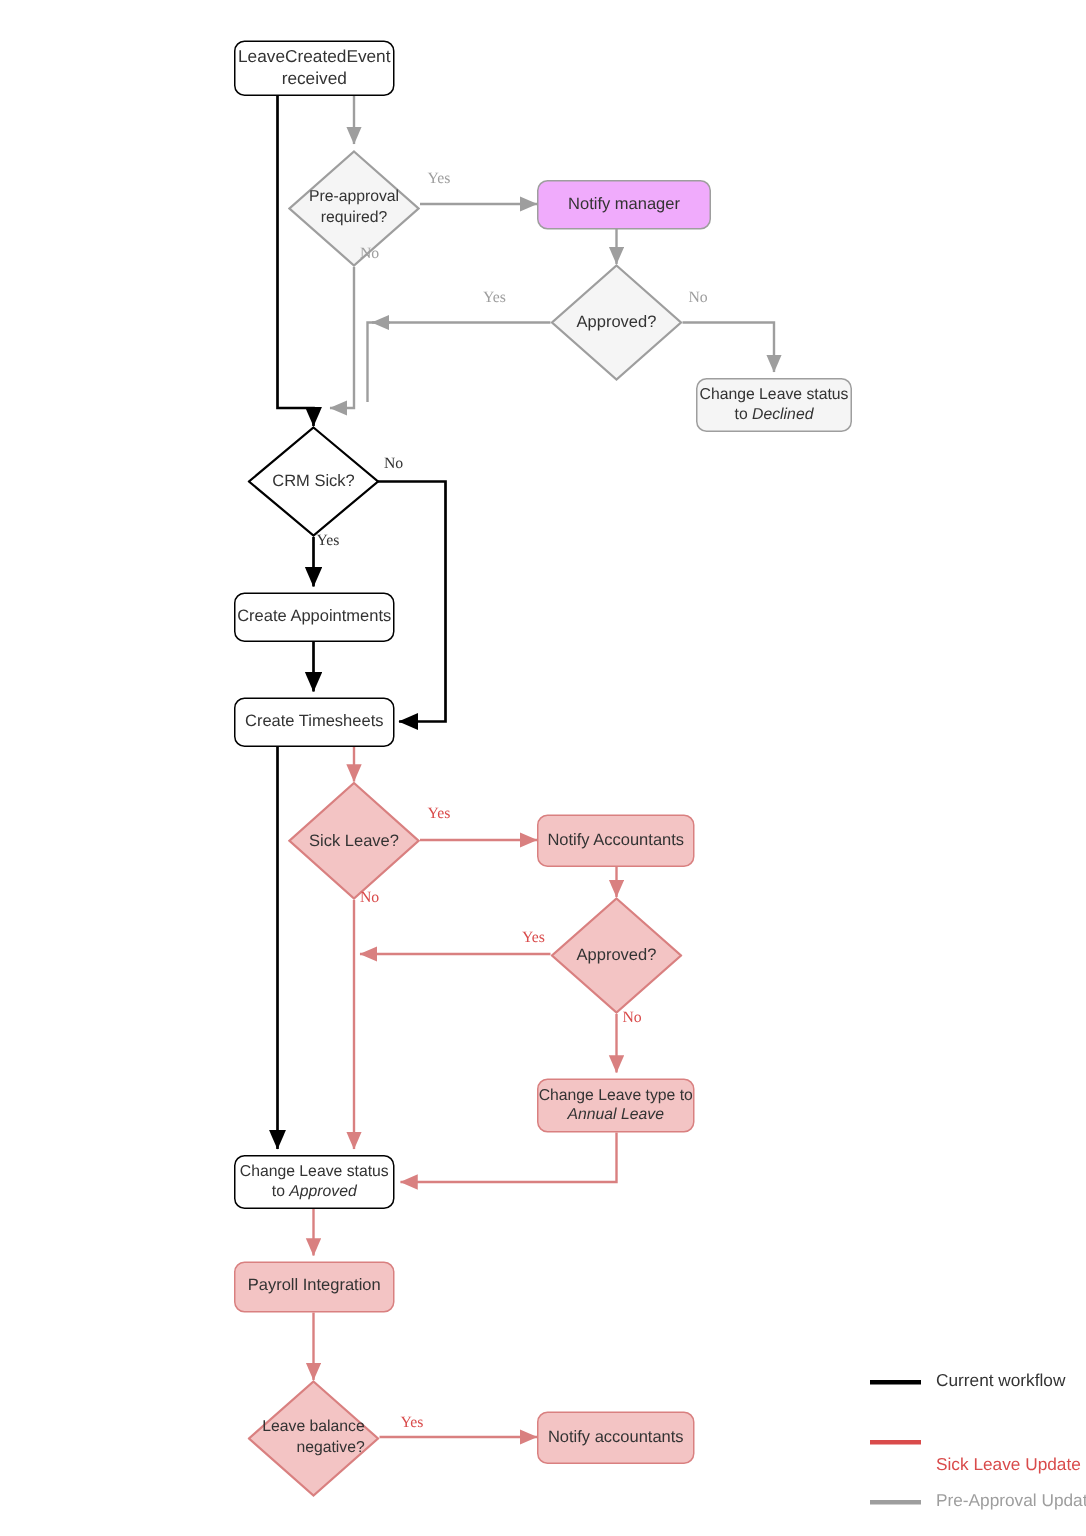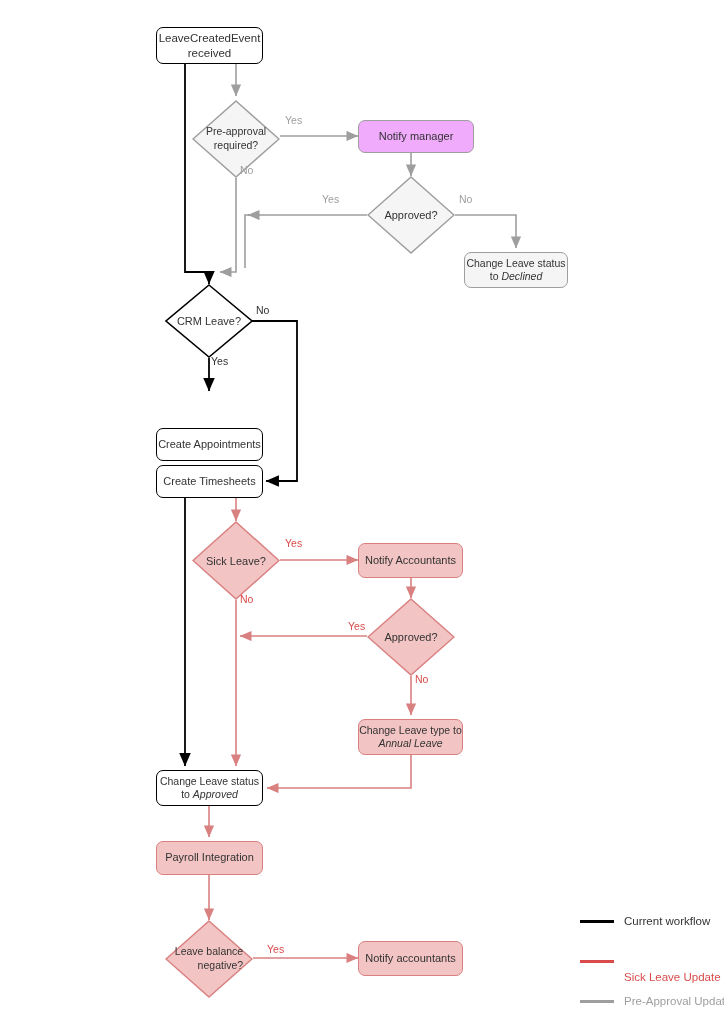--- a/index.html
+++ b/index.html
@@ -2,21 +2,21 @@
 <html><head>
 <meta charset="utf-8">
 <style>
   html,body{margin:0;padding:0;background:#ffffff;}
   body{width:724px;height:1024px;position:relative;overflow:hidden;
        font-family:"Liberation Sans","DejaVu Sans",sans-serif;}
   #canvas{position:absolute;left:0;top:0;width:724px;height:1024px;}
   .node{position:absolute;box-sizing:border-box;display:flex;align-items:center;
         justify-content:center;text-align:center;line-height:1.25;}
   .box{border-radius:7px;}
-  .lbl{position:absolute;white-space:nowrap;}
+  .lbl{position:absolute;white-space:nowrap;font-family:Liberation Serif, serif;}
   .legend{position:absolute;}
   .legend-row{display:flex;align-items:center;margin-bottom:12px;}
   .legend-line{width:34px;height:0;border-top-width:3px;border-top-style:solid;margin-right:10px;}
   .legend-text{font-size:11.5px;white-space:nowrap;}
   i{}
 </style>
 </head>
 <body>
 
 <svg id="canvas" viewBox="0 0 724 1024" xmlns="http://www.w3.org/2000/svg">
@@ -116,25 +116,25 @@
     <span>Change Leave status</span><br>
     to <i>Declined</i>
   </div>
 </div>
 
 <div style="position:absolute;left:165px;top:284px;width:88px;height:74px;">
   <svg width="88" height="74" viewBox="0 0 88 74">
     <polygon points="44,1 87,37 44,73 1,37" fill="#ffffff" stroke="#000000" stroke-width="1.5"></polygon>
   </svg>
   <div style="position:absolute;left:0;top:0;width:88px;height:74px;display:flex;align-items:center;justify-content:center;font-size:11px;color:#333;">
-    <span>CRM Leave?</span>
-  </div>
-</div>
-
-<div class="node box" style="left:156px;top:395px;width:107px;height:33px;background:#ffffff;border:1.6px solid #000000;color:#333;font-size:11px;margin-top:33px;">
+    <span>CRM Sick?</span>
+  </div>
+</div>
+
+<div class="node box" style="left:156px;top:395px;width:107px;height:33px;background:#ffffff;border:1.6px solid #000000;color:#333;font-size:11px;">
   <span>Create Appointments</span>
 </div>
 
 <div class="node box" style="left:156px;top:465px;width:107px;height:33px;background:#ffffff;border:1.6px solid #000000;color:#333;font-size:11px;">
   <span>Create Timesheets</span>
 </div>
 
 <div style="position:absolute;left:192px;top:521px;width:88px;height:79px;">
   <svg width="88" height="79" viewBox="0 0 88 79">
     <polygon points="44,1 87,39.5 44,78 1,39.5" fill="#f3c4c4" stroke="#d98080" stroke-width="1.5"></polygon>

